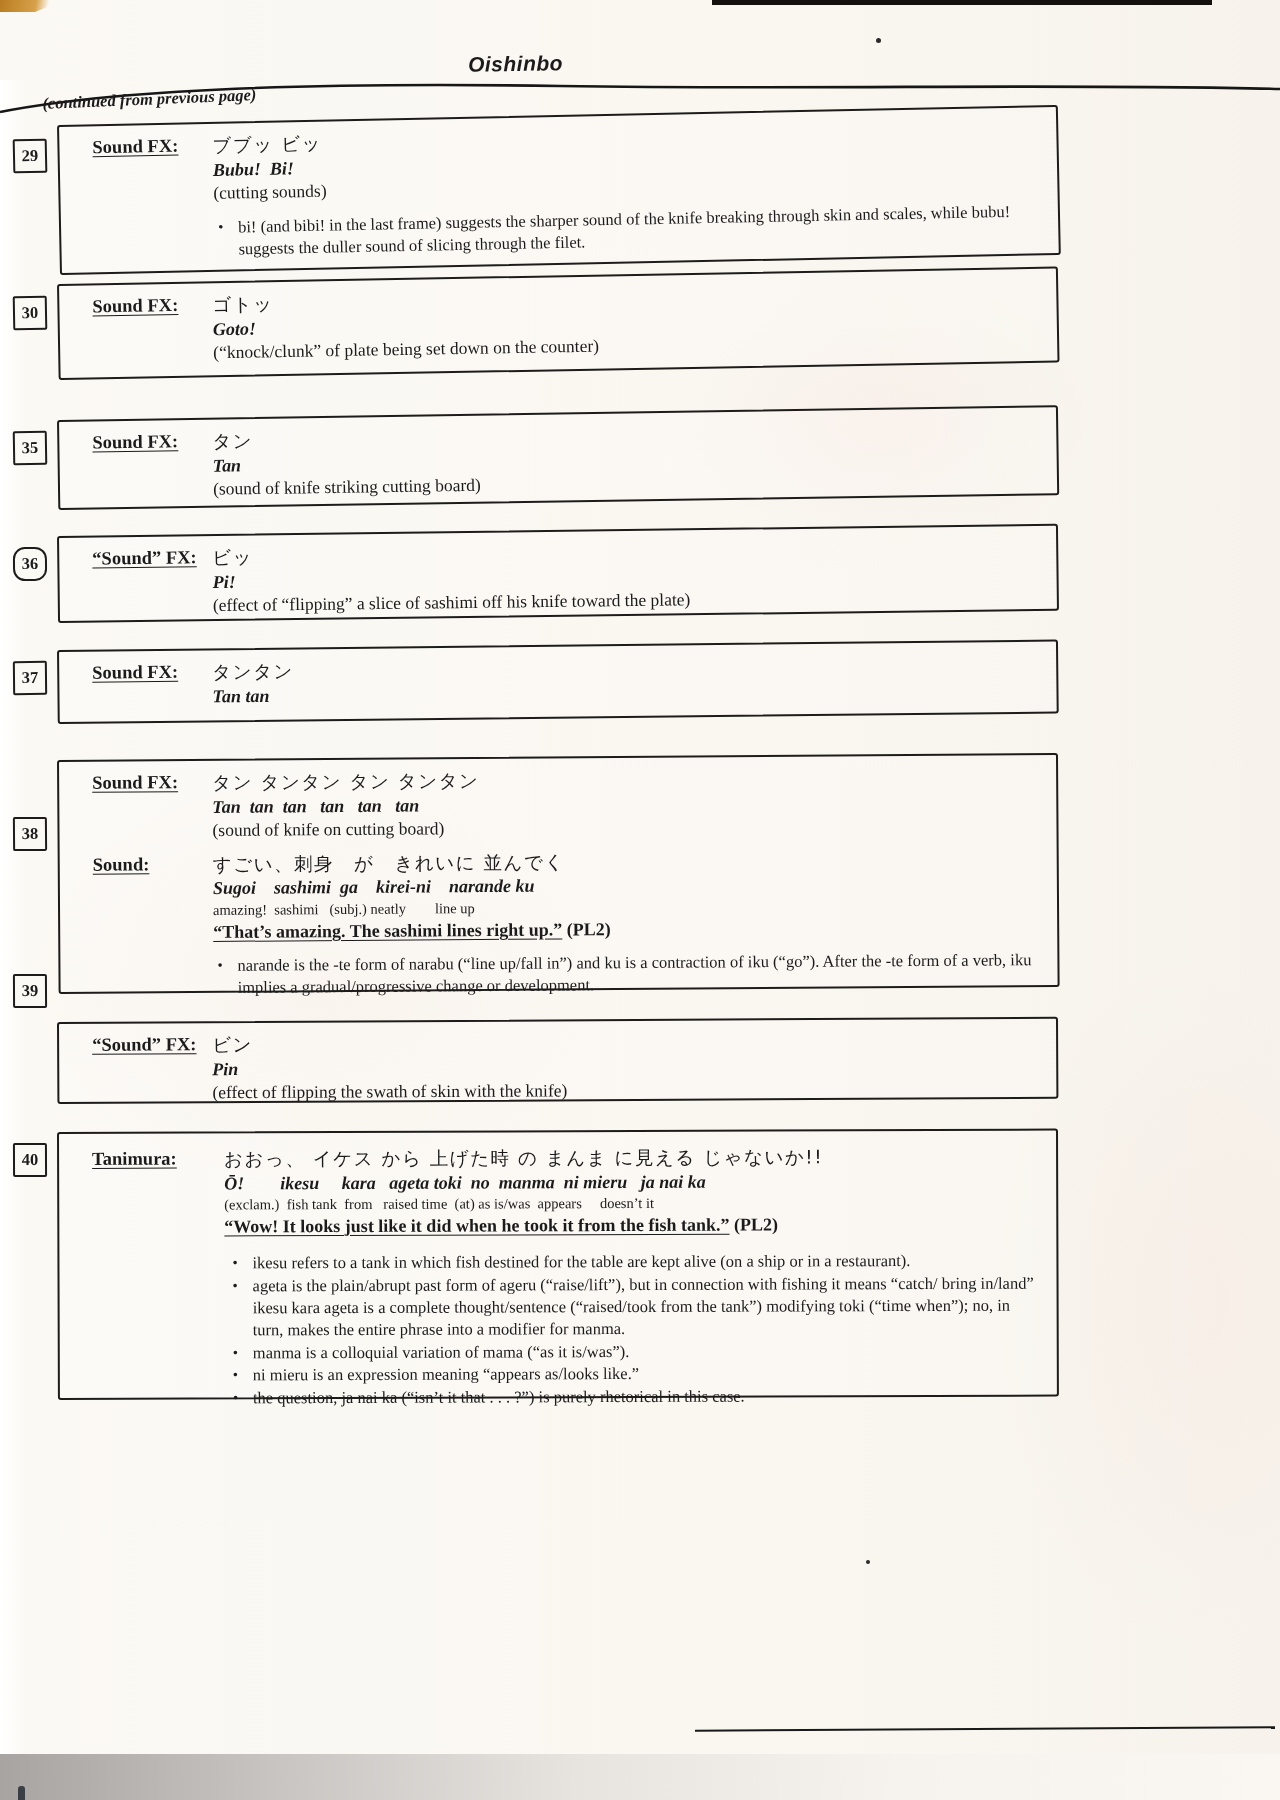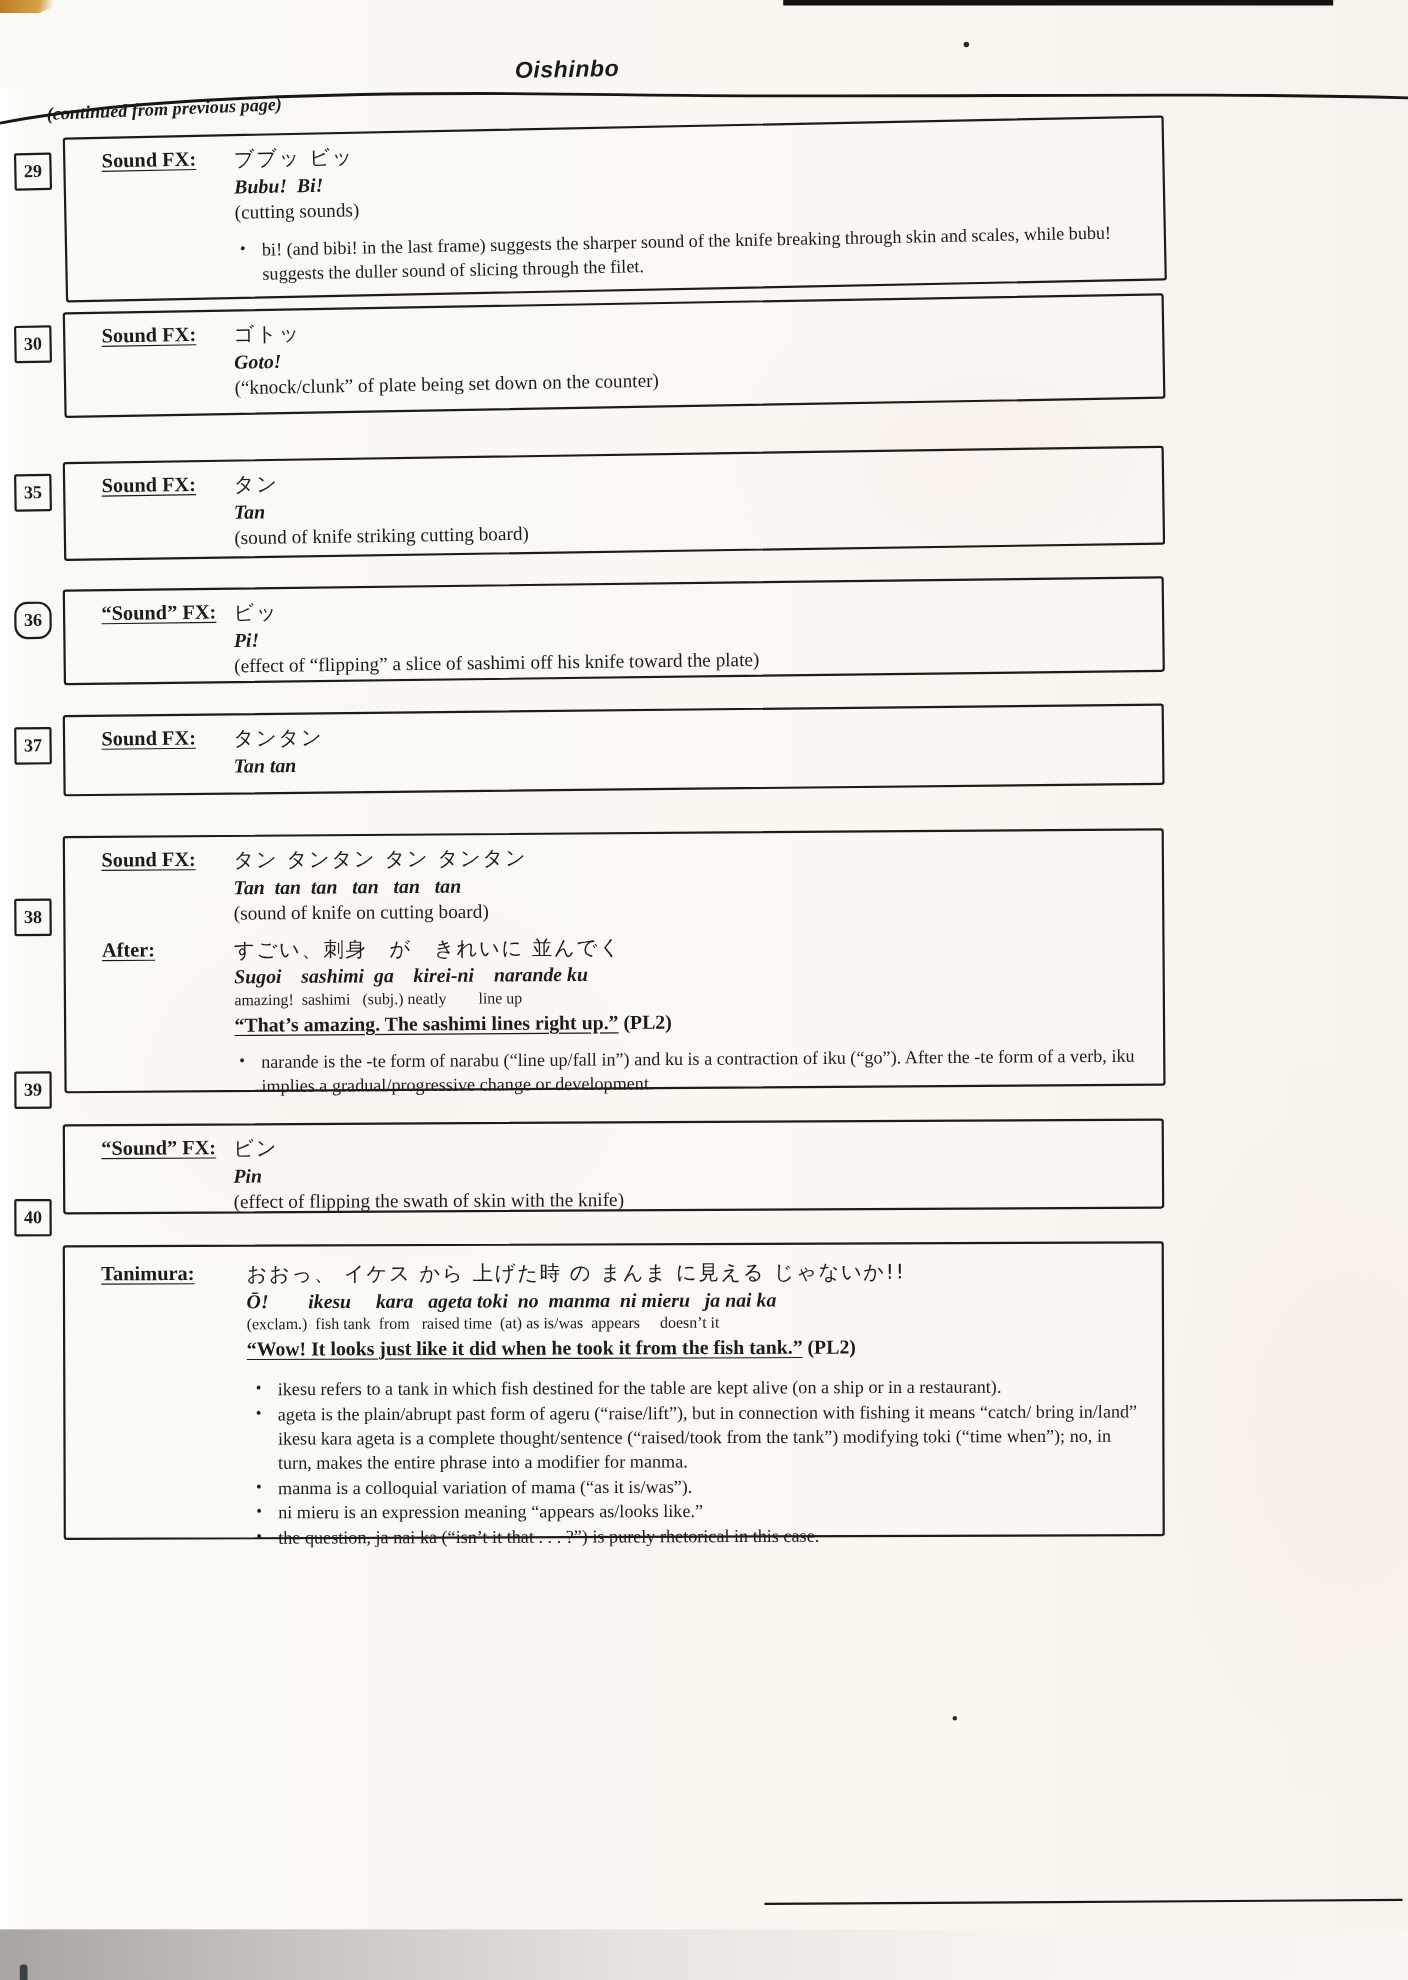--- a/index.html
+++ b/index.html
@@ -150,21 +150,21 @@
   <section class="box" style="top:760px; height:234px; transform:rotate(-0.4deg);">
     <div class="fxrow">
       <span class="fxlabel">Sound FX:</span>
       <div class="fxcol">
         <div class="jp">タン タンタン タン タンタン</div>
         <div class="romaji">Tan  tan  tan   tan   tan   tan</div>
         <div class="note">(sound of knife on cutting board)</div>
       </div>
     </div>
     <div class="sprow">
-      <span class="spname">After:</span>
+      <span class="spname">Sound:</span>
       <div class="spcol">
         <div class="jp">すごい、刺身　が　きれいに 並んでく</div>
         <div class="romaji">Sugoi    sashimi  ga    kirei-ni    narande ku</div>
         <div class="gloss">amazing!  sashimi   (subj.) neatly        line up</div>
         <div class="trans">
           <span class="u">“That’s amazing. The sashimi lines right up.”</span>
           <span class="pl">(PL2)</span>
         </div>
       </div>
     </div>
@@ -181,21 +181,21 @@
     <div class="fxrow">
       <span class="fxlabel">“Sound” FX:</span>
       <div class="fxcol">
         <div class="jp">ビン</div>
         <div class="romaji">Pin</div>
         <div class="note">(effect of flipping the swath of skin with the knife)</div>
       </div>
     </div>
   </section>
 
-  <div class="numbox" style="top:1090px; transform:rotate(-0.25deg);">40</div>
+  <div class="numbox" style="top:1143px; transform:rotate(-0.25deg);">40</div>
   <section class="box" style="top:1132px; height:268px; transform:rotate(-0.2deg); padding-top:13px;">
     <div class="sprow" style="margin-top:0;">
       <span class="spname w132">Tanimura:</span>
       <div class="spcol">
         <div class="jp">おおっ、 イケス から 上げた時 の まんま に見える じゃないか!!</div>
         <div class="romaji">Ō!        ikesu     kara   ageta toki  no  manma  ni mieru   ja nai ka</div>
         <div class="gloss">(exclam.)  fish tank  from   raised time  (at) as is/was  appears     doesn’t it</div>
         <div class="trans">
           <span class="u">“Wow! It looks just like it did when he took it from the fish tank.”</span>
           <span class="pl">(PL2)</span>

